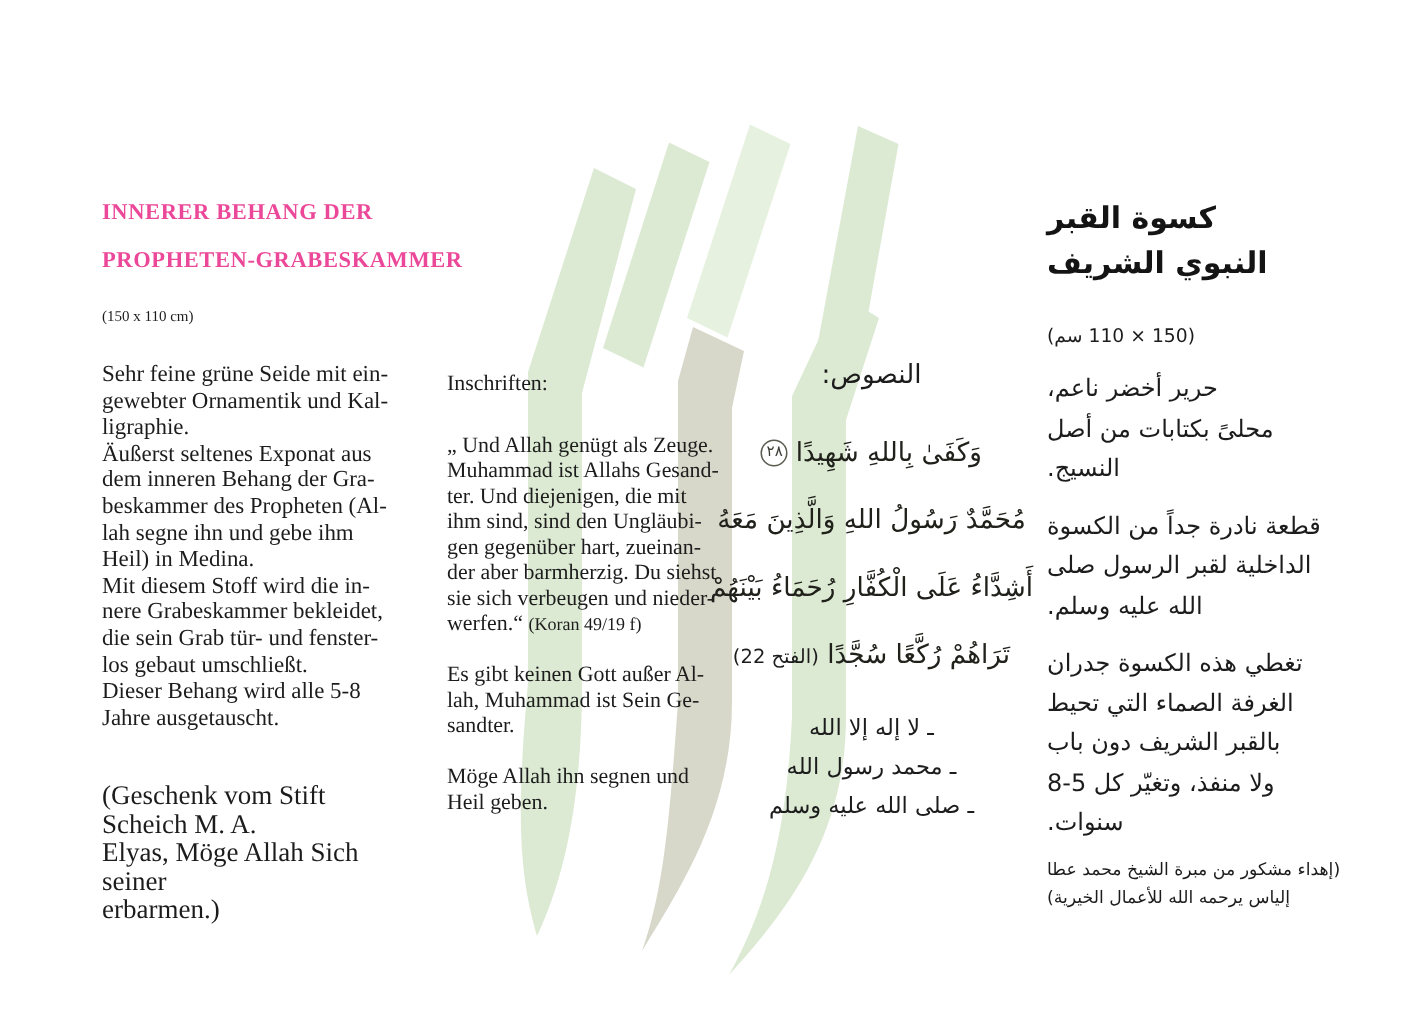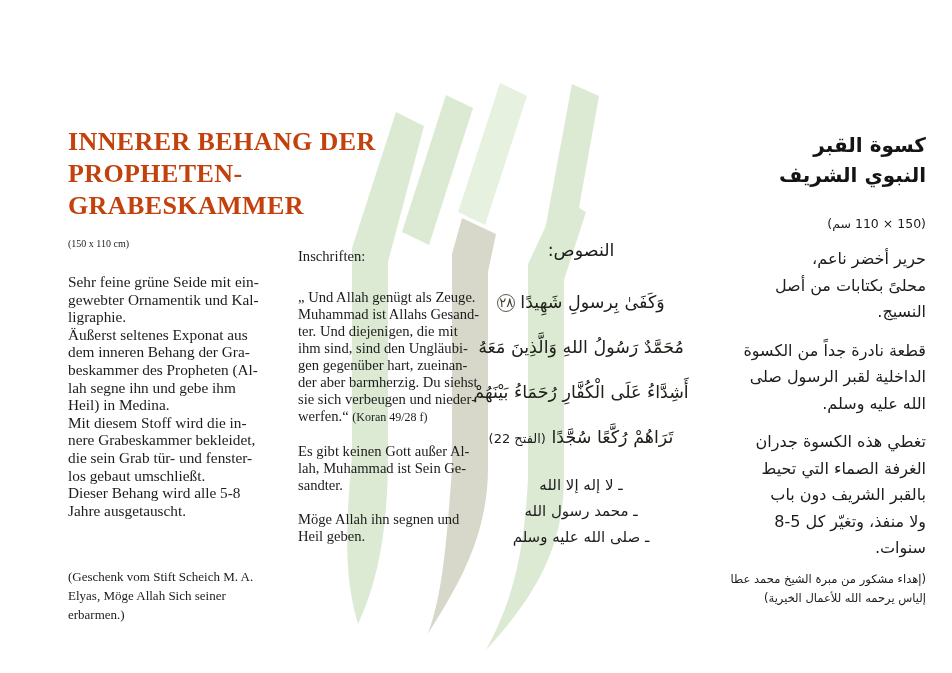--- a/index.html
+++ b/index.html
@@ -9,47 +9,47 @@
     font-family:"Liberation Serif","DejaVu Serif",serif;
     color:#1c1c1c;
   }
   
   #watermark{position:absolute;left:0;top:0;z-index:0;pointer-events:none;}
   
   .txt{position:absolute;z-index:2;}
   
   #left-col{left:68px;top:126px;width:340px;}
   .doc-title{
-    font-size:26px;font-weight:bold;line-height:32px;letter-spacing:.4px;
-    color:#c2410c;
+    font-size:15px;font-weight:bold;line-height:32px;letter-spacing:.4px;
+    color:#ec4899;
   }
   .dims-de{font-size:10px;margin-top:16px;color:#1c1c1c;}
   .de-body{width:196px;font-size:15.3px;line-height:17.6px;margin-top:24px;}
   .de-body .para{}
   .de-body .para:first-child{margin-top:0;}
-  .credit-de{font-size:13px;line-height:19px;margin-top:48px;width:186px;}
+  .credit-de{font-size:18px;line-height:19px;margin-top:34px;width:186px;}
   
   #mid-col{left:262px;top:248px;width:192px;font-size:14.6px;line-height:17px;margin-left:36px;}
   #mid-col .para{margin-top:17px;}
   .koran-ref{font-size:12px;}
   
   #quran-col{left:462px;top:240px;width:238px;direction:rtl;text-align:center;
     font-family:"DejaVu Sans","Liberation Sans",sans-serif;}
   .nusus-heading{font-size:17.5px;}
   .verses{margin-top:30px;}
   .verse{font-size:17.5px;line-height:24px;margin-bottom:21px;white-space:nowrap;color:#21211c;}
   .ayah-mark{
     display:inline-flex;align-items:center;justify-content:center;
     width:16px;height:16px;border:1px solid #5a5a50;border-radius:50%;
-    font-size:13px;margin-right:5px;vertical-align:middle;color:#3c3c34;
+    font-size:10px;margin-right:5px;vertical-align:middle;color:#3c3c34;
   }
   .surah-ref{font-size:13px;font-family:"DejaVu Sans",sans-serif;color:#1c1c1c;}
   .shahada-list{margin-top:2px;font-size:15px;line-height:26px;}
   
-  #right-col{right:26px;top:130px;width:228px;direction:rtl;text-align:right;
+  #right-col{right:26px;top:130px;width:228px;direction:rtl;text-align:left;
     font-family:"DejaVu Sans","Liberation Sans",sans-serif;}
   .ar-title{font-size:20px;font-weight:bold;line-height:30px;color:#141414;}
   .dims-ar{font-size:12.5px;margin-top:26px;}
   .ar-body{font-size:16px;line-height:26.5px;margin-top:15px;}
   .ar-body .para{margin-top:12px;}
   .ar-body .para:first-child{margin-top:0;}
   .credit-ar{font-size:11.5px;line-height:19px;margin-top:8px;}
 </style>
 </head>
 <body>
@@ -71,30 +71,30 @@
     <div class="para">Äußerst seltenes Exponat aus<br>dem inneren Behang der Gra-<br>beskammer des Propheten (Al-<br>lah segne ihn und gebe ihm<br>Heil) in Medina.<br>Mit diesem Stoff wird die in-<br>nere Grabeskammer bekleidet,<br>die sein Grab tür- und fenster-<br>los gebaut umschließt.</div>
     <div class="para">Dieser Behang wird alle 5-8<br>Jahre ausgetauscht.</div>
     <div class="credit-de">(Geschenk vom Stift Scheich M. A.<br>Elyas, Möge Allah Sich seiner<br>erbarmen.)</div>
   </div>
 </div>
 
 <div class="txt" id="mid-col">
   <div>Inschriften:</div>
   <div class="para" style="margin-top:24px;">
     <span>„ Und Allah genügt als Zeuge.<br>Muhammad ist Allahs Gesand-<br>ter. Und diejenigen, die mit<br>ihm sind, sind den Ungläubi-<br>gen gegenüber hart, zueinan-<br>der aber barmherzig. Du siehst<br>sie sich verbeugen und nieder-</span><br>
-    <span>werfen.“ </span><span class="koran-ref">(Koran 49/28 f)</span>
+    <span>werfen.“ </span><span class="koran-ref">(Koran 49/19 f)</span>
   </div>
   <div class="para">Es gibt keinen Gott außer Al-<br>lah, Muhammad ist Sein Ge-<br>sandter.</div>
   <div class="para">Möge Allah ihn segnen und<br>Heil geben.</div>
 </div>
 
 <div class="txt" id="quran-col">
   <div class="nusus-heading">النصوص:</div>
   <div class="verses">
-    <div class="verse"><span>وَكَفَىٰ بِرسولِ شَهِيدًا</span><span class="ayah-mark">٢٨</span></div>
+    <div class="verse"><span>وَكَفَىٰ بِاللهِ شَهِيدًا</span><span class="ayah-mark">٢٨</span></div>
     <div class="verse">مُحَمَّدٌ رَسُولُ اللهِ وَالَّذِينَ مَعَهُ</div>
     <div class="verse">أَشِدَّاءُ عَلَى الْكُفَّارِ رُحَمَاءُ بَيْنَهُمْ</div>
     <div class="verse"><span>تَرَاهُمْ رُكَّعًا سُجَّدًا </span><span class="surah-ref">(الفتح 22)</span></div>
   </div>
   <div class="shahada-list">
     <div>ـ لا إله إلا الله</div>
     <div>ـ محمد رسول الله</div>
     <div>ـ صلى الله عليه وسلم</div>
   </div>
 </div>

